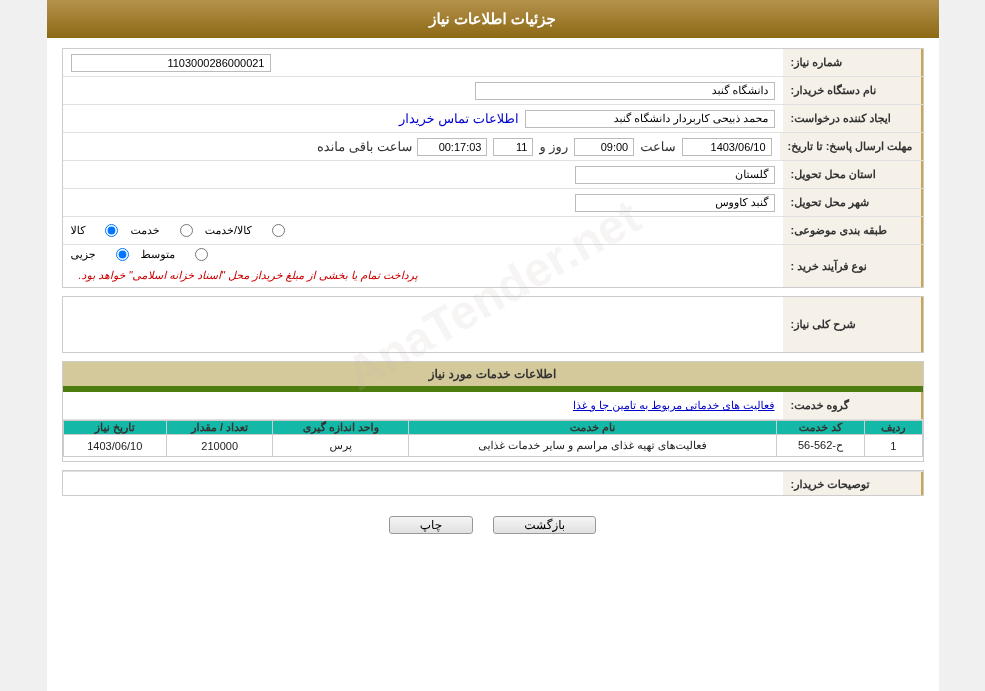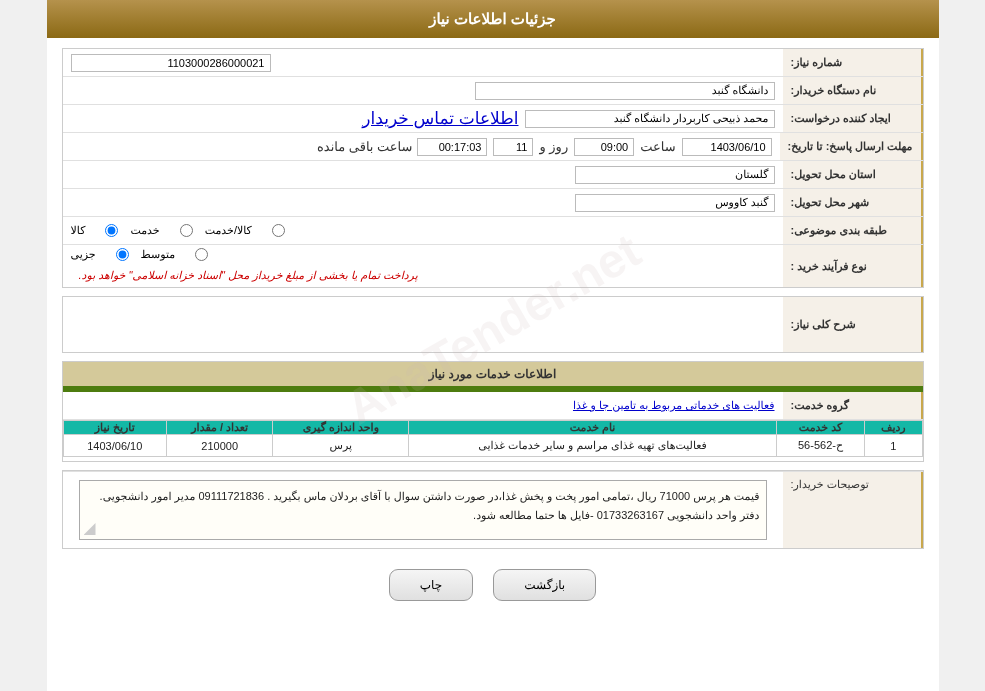--- a/index.html
+++ b/index.html
@@ -75,23 +75,22 @@
       gap: 6px;
       flex: 1;
       padding: 3px 8px;
     }
     .inline-label {
       font-size: 13px;
       color: #333;
     }
     .link-text {
       color: #0000cc;
-      text-decoration: underline;
       cursor: pointer;
-      font-size: 17px;
+      font-size: 13px;
     }
     .radio-group {
       display: flex;
       align-items: center;
       gap: 12px;
       padding: 3px 8px;
       flex: 1;
       justify-content: flex-end;
     }
     .radio-item {
@@ -156,46 +155,46 @@
     }
     table tr:nth-child(even) td {
       background: #f9f7f0;
     }
     .buyer-notes-label {
       background: #f5f0e8;
       color: #333;
       padding: 4px 8px;
       min-width: 140px;
       text-align: right;
-      font-weight: normal;
+      font-weight: bold;
       border-right: 2px solid #c9a84c;
       font-size: 11px;
       display: flex;
       align-items: flex-start;
       justify-content: flex-end;
       padding-top: 6px;
     }
     .buyer-notes-row {
       display: flex;
       align-items: stretch;
       border-top: 1px solid #e0e0e0;
     }
     .bottom-buttons {
       display: flex;
       justify-content: center;
       gap: 20px;
       padding: 12px 0 8px 0;
     }
     .btn {
-      padding: 8px 30px;
+      padding: 1px 30px;
       font-size: 12px;
       font-family: Tahoma, Arial, sans-serif;
       cursor: pointer;
       border: 1px solid #999;
-      border-radius: 9px;
+      border-radius: 3px;
       background: linear-gradient(to bottom, #f5f5f5, #e0e0e0);
     }
     .watermark {
       position: absolute;
       top: 50%;
       left: 50%;
       transform: translate(-50%, -50%) rotate(-30deg);
       font-size: 48px;
       color: rgba(200,180,180,0.15);
       pointer-events: none;
@@ -371,23 +370,20 @@
       <td>1403/06/10</td>
     </tr>
             </tbody>
         </table>
       </div>
     </div>
 
     <div class="form-section">
       <div class="buyer-notes-row">
         <div class="buyer-notes-label">توصیحات خریدار:</div>
-        <div style="flex:1; padding:4px 8px;">
-          <div class="description-box" style="min-height:60px;">قیمت هر پرس 71000 ریال ،تمامی امور پخت و پخش غذا،در صورت داشتن سوال با آقای بردلان ماس بگیرید . 09111721836 مدیر امور دانشجویی. دفتر واحد دانشجویی 01733263167 -فایل ها حتما مطالعه شود.</div>
-        </div>
       </div>
     </div>
 
     <div class="bottom-buttons">
       <button class="btn">بازگشت</button>
       <button class="btn">چاپ</button>
     </div>
   </div>
 </div>
 

